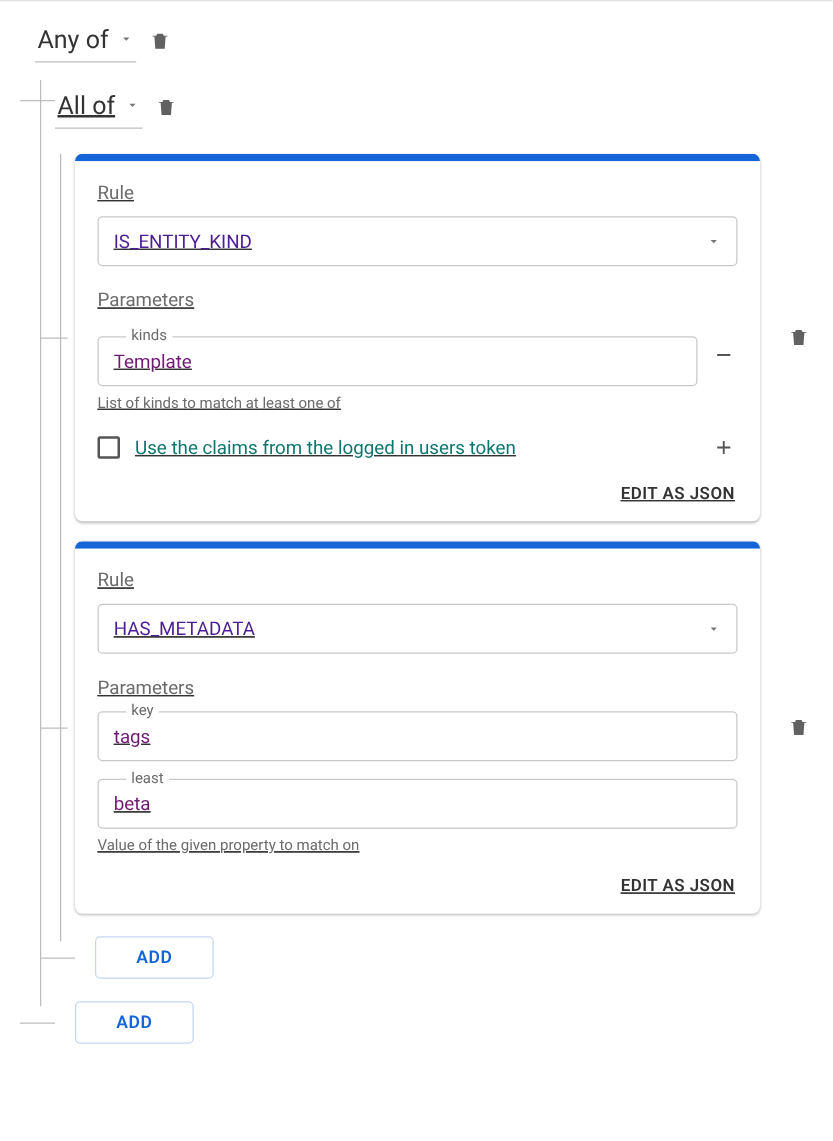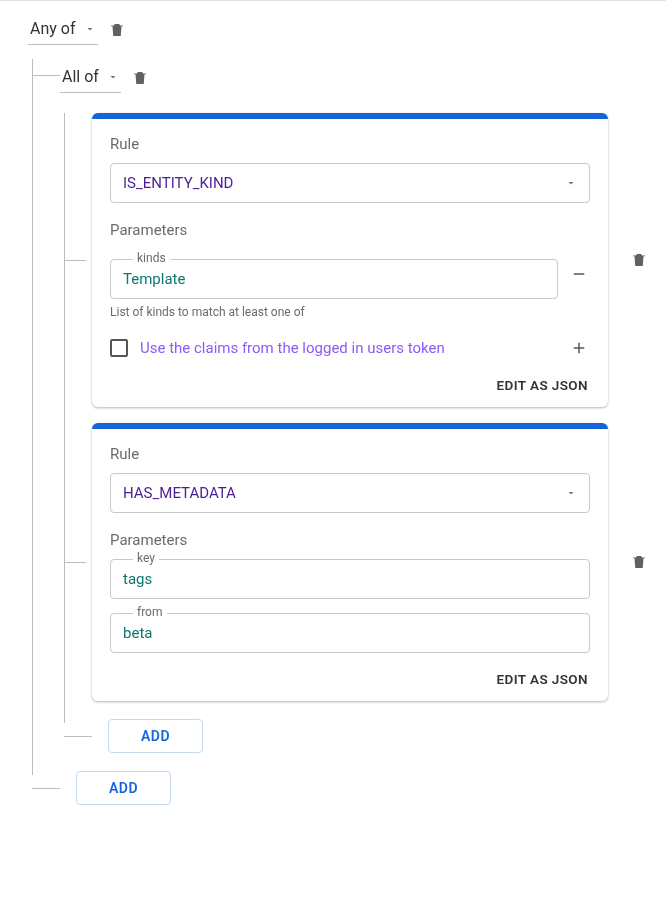--- a/index.html
+++ b/index.html
@@ -24,37 +24,38 @@
     padding: 4px 0;
     margin-bottom: 2px;
   }
   .group-label {
     display: inline-flex;
     align-items: center;
     gap: 8px;
     border-bottom: 1px solid #bdbdbd;
     padding: 4px 2px 6px 2px;
     color: #333;
-    font-size: 16px;
+    font-size: 20px;
     cursor: default;
   }
   .group-label .chev {
     color: #757575;
   }
   .trash-icon {
     width: 18px;
     height: 18px;
     color: #616161;
     cursor: pointer;
     flex-shrink: 0;
   }
   .subtree {
     position: relative;
     margin-left: 4px;
-    padding-left: 28px;
+    padding-left: 12px;
+    text-decoration: underline;
   }
   .subtree::before {
     content: "";
     position: absolute;
     left: 0;
     top: 0;
     bottom: 30px;
     width: 1px;
     background: #bdbdbd;
   }
@@ -136,21 +137,21 @@
     padding: 0 4px;
     font-size: 12px;
     color: #6b6b6b;
   }
   .field-input {
     width: 100%;
     border: 1px solid #c8c8c8;
     border-radius: 4px;
     padding: 10px 12px;
     font-size: 15px;
-    color: #0f766e;
+    color: #701a75;
     background: #fff;
   }
   .helper {
     font-size: 12px;
     color: #6b6b6b;
     margin-top: 6px;
   }
   .minus-btn, .plus-btn {
     width: 22px;
     height: 22px;
@@ -173,21 +174,21 @@
     width: 18px;
     height: 18px;
     border: 2px solid #555;
     border-radius: 2px;
     cursor: pointer;
     flex-shrink: 0;
   }
   .checkbox-label {
     flex: 1;
     font-size: 15px;
-    color: #8b5cf6;
+    color: #0f766e;
   }
   .card-footer {
     text-align: right;
     margin-top: 18px;
   }
   .text-btn {
     color: #333;
     font-weight: 600;
     font-size: 13.5px;
     letter-spacing: 0.4px;
@@ -329,23 +330,24 @@
                 </span>
               </div>
               <div class="section-label" style="margin-top:18px">Parameters</div>
 
               <div class="field-wrap">
                 <span class="field-label">key</span>
                 <div class="field-input">tags</div>
               </div>
 
               <div class="field-wrap" style="margin-top:14px">
-                <span class="field-label">from</span>
+                <span class="field-label">least</span>
                 <div class="field-input">beta</div>
               </div>
+              <div class="helper">Value of the given property to match on</div>
 
               <div class="card-footer">
                 <span class="text-btn">EDIT AS JSON</span>
               </div>
             </div>
           </div>
           <span class="trash-icon outer-trash" style="align-self:center">
             <svg viewBox="0 0 24 24" width="18" height="18" fill="currentColor">
                 <path d="M6 7h12l-1 13H7L6 7zm3-3h6l1 2H8l1-2zM4 6h16v1H4z"></path>
               </svg>

